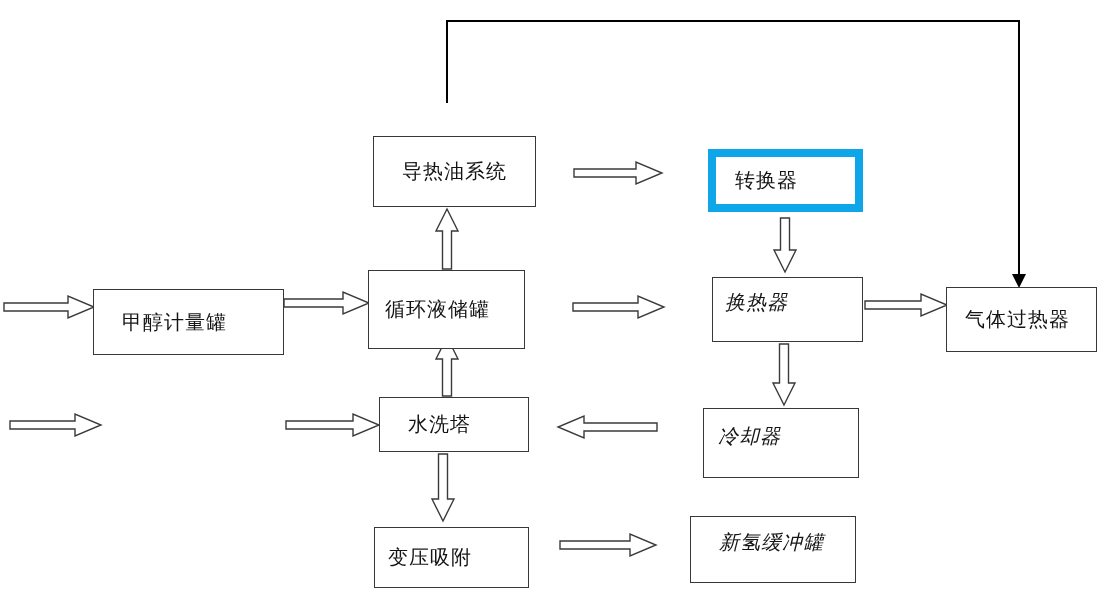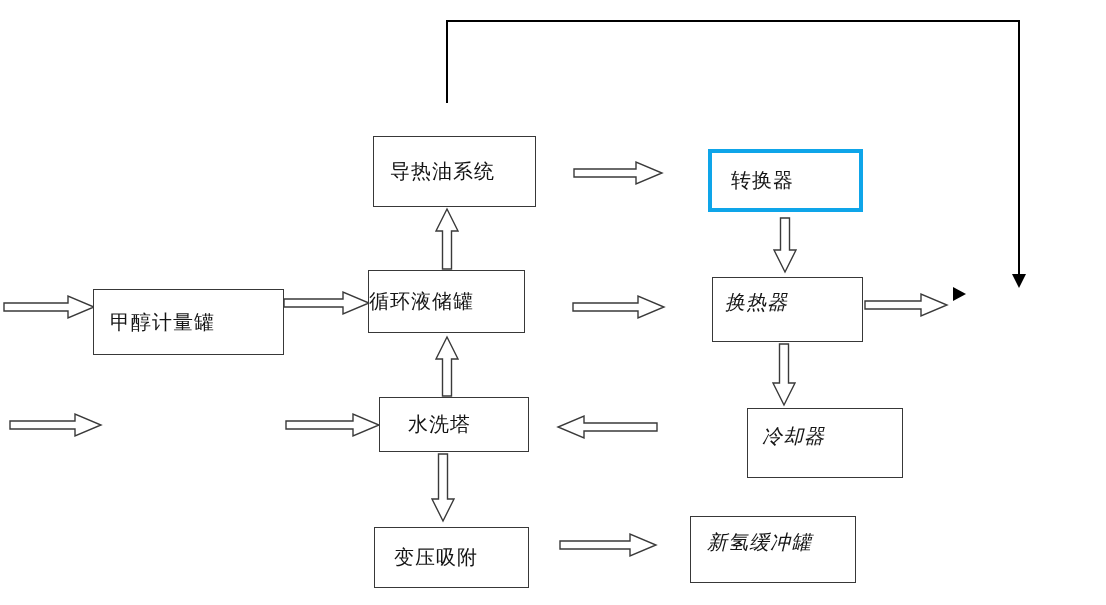--- a/index.html
+++ b/index.html
@@ -11,27 +11,27 @@
     overflow:hidden;
   }
   .arrow-layer{position:absolute;left:0;top:0;width:1106px;height:605px;}
   .node{
     position:absolute;
     box-sizing:border-box;
     background:#ffffff;
     border:1px solid #383838;
     display:flex;
     align-items:center;
-    padding-left:16px;
+    padding-left:28px;
     font-size:20px;
     letter-spacing:1px;
     color:#141414;
     white-space:nowrap;
   }
-  .node.thick{border:4px solid #0ea5e9;text-align:right;}
+  .node.thick{border:8px solid #0ea5e9;text-align:right;}
   .node.th{padding-bottom:14px;font-style:italic;}
   .block-arrow{fill:#ffffff;stroke:#3a3a3a;stroke-width:1.4;}
   .solid-line{fill:none;stroke:#000000;stroke-width:2;}
   .solid-head{fill:#000000;stroke:none;}
 </style>
 </head>
 <body>
 
 <div class="canvas">
 
@@ -58,27 +58,28 @@
     <polygon class="block-arrow" points="779.5,344 779.5,383 773,383 784,405 795,383 788.5,383 788.5,344"></polygon>
     <polygon class="block-arrow" points="438.5,454 438.5,499 432,499 443,521 454,499 447.5,499 447.5,454"></polygon>
   </svg>
 
   <div class="node" style="left:373px;top:136px;width:163px;height:71px;">导热油系统</div>
 
   <div class="node thick" style="left:708px;top:149px;width:155px;height:63px;padding-left:19px;">转换器</div>
 
   <div class="node" style="left:93px;top:289px;width:191px;height:66px;">甲醇计量罐</div>
 
-  <div class="node" style="left:368px;top:270px;width:157px;height:63px;padding-left:0;">循环液储罐</div>
+  <div class="node" style="left:368px;top:270px;width:157px;height:79px;padding-left:16px;">循环液储罐</div>
 
   <div class="node th" style="left:712px;top:277px;width:151px;height:65px;padding-left:12px;">换热器</div>
 
+  <div class="node" style="left:946px;top:287px;width:151px;height:65px;padding-left:18px;">气体过热器</div>
 
 
   <div class="node" style="left:379px;top:397px;width:150px;height:55px;padding-left:28px;">水洗塔</div>
 
-  <div class="node th" style="left:703px;top:408px;width:156px;height:70px;padding-left:14px;margin-left:44px;">冷却器</div>
+  <div class="node th" style="left:703px;top:408px;width:156px;height:70px;padding-left:14px;">冷却器</div>
 
-  <div class="node" style="left:374px;top:527px;width:155px;height:61px;padding-left:19px;">变压吸附</div>
+  <div class="node" style="left:374px;top:527px;width:155px;height:61px;padding-left:13px;">变压吸附</div>
 
   <div class="node th" style="left:690px;top:516px;width:166px;height:67px;">新氢缓冲罐</div>
 
 </div>
 
 </body></html>

